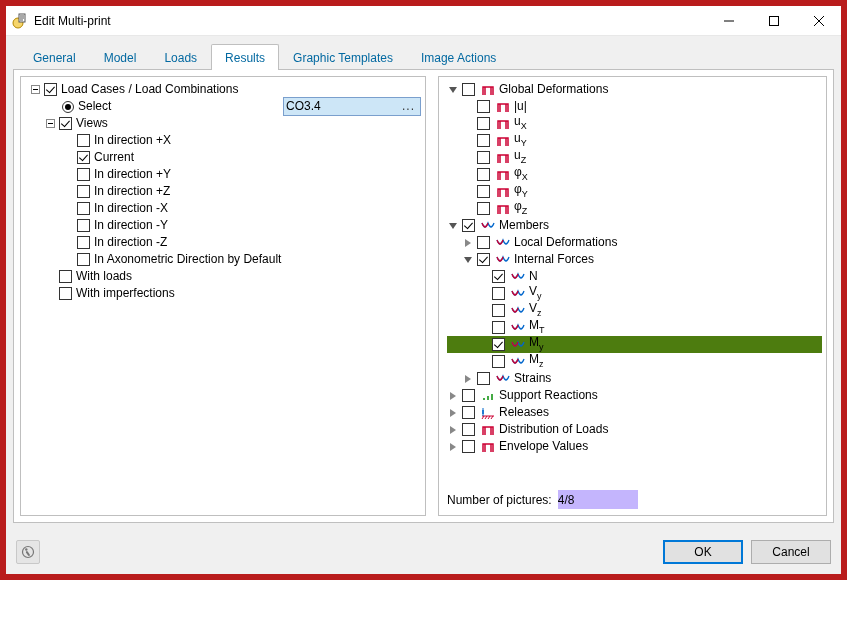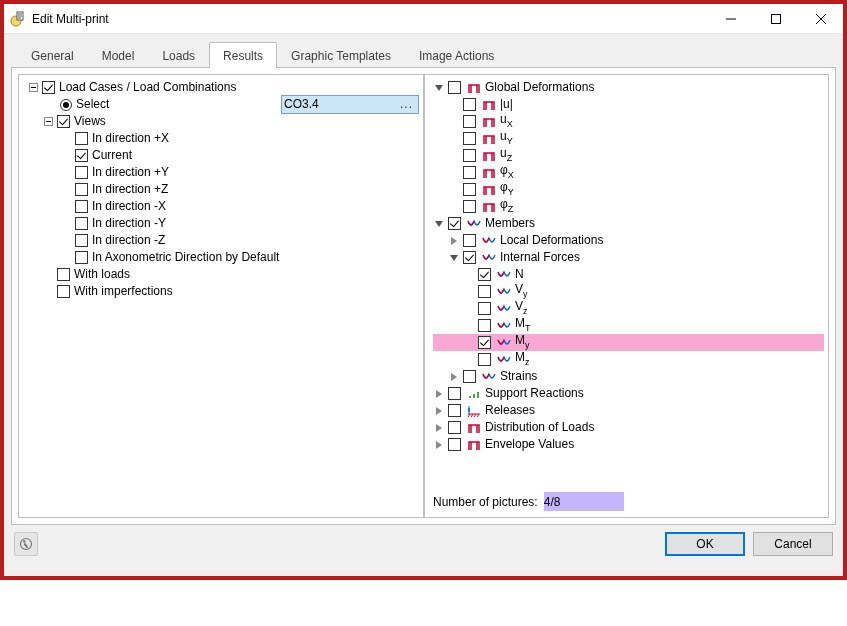--- a/index.html
+++ b/index.html
@@ -1,29 +1,29 @@
 <!DOCTYPE html>
 <html><head>
 <meta charset="utf-8">
 <style>
   * { box-sizing: border-box; }
   html, body { margin:0; padding:0; font-family: "Segoe UI", Tahoma, sans-serif; font-size:12px; color:#000; background:#fff; }
-  .window { width:847px; height:580px; border:4px solid #b91c1c; background:#fff; display:flex; flex-direction:column; }
+  .window { width:847px; height:580px; border:6px solid #b91c1c; background:#fff; display:flex; flex-direction:column; }
   .titlebar { height:30px; display:flex; align-items:center; padding:0 0 0 6px; background:#fff; border-bottom:1px solid #e8e8e8; }
   .titlebar .icon { width:16px; height:16px; margin-right:6px; }
   .titlebar .title { flex:1; font-size:12px; }
   .winbtns { display:flex; height:100%; }
   .winbtn { width:45px; display:flex; align-items:center; justify-content:center; }
   .winbtn svg { display:block; }
   .client { flex:1; background:#f0f0f0; padding:7px; display:flex; flex-direction:column; }
   .tabs-wrap { display:flex; flex-direction:column; flex:1; }
   .tabstrip { display:flex; padding-left:6px; position:relative; top:1px; }
-  .tab { padding:6px 13px 5px; border:1px solid transparent; border-bottom:none; color:#404040; }
+  .tab { padding:6px 13px 5px; border:1px solid transparent; border-bottom:none; color:#0369a1; }
   .tab.active { background:#fff; border-color:#bfbfbf; border-radius:2px 2px 0 0; position:relative; z-index:2; }
-  .tabpage { flex:1; background:#fff; border:1px solid #bfbfbf; padding:6px; display:flex; gap:0; overflow:hidden; }
+  .tabpage { flex:1; background:#fff; border:1px solid #bfbfbf; padding:6px; display:flex; gap:12px; overflow:hidden; }
   .panel { border:1px solid #bfbfbf; }
   .left-panel { width:406px; display:flex; flex-direction:column; }
   .right-panel { flex:1; display:flex; flex-direction:column; }
   .tree { padding:4px 4px 4px 8px; line-height:17px; font-size:12px; }
   .row { display:flex; align-items:center; white-space:nowrap; height:17px; }
   .indent { display:inline-block; height:1px; }
   .exp { width:12px; height:12px; margin-right:3px; display:inline-flex; align-items:center; justify-content:center; }
   .box { width:9px; height:9px; border:1px solid #888; position:relative; }
   .box.minus::after { content:""; position:absolute; left:1px; right:1px; top:3px; height:1px; background:#000; }
   .chk { width:13px; height:13px; border:1px solid #333; margin-right:4px; background:#fff; display:inline-flex; align-items:center; justify-content:center; }
@@ -31,24 +31,24 @@
   .radio { width:12px; height:12px; border:1px solid #333; border-radius:50%; margin-right:4px; display:inline-flex; align-items:center; justify-content:center; }
   .radio.sel::after{content:"";width:6px;height:6px;border-radius:50%;background:#000;}
   .picker { margin-left:auto; height:19px; border:1px solid #7a9fcd; background:#cde6f7; display:flex; align-items:center; padding:0 2px; width:138px; }
   .picker span.val { flex:1; }
   .picker .dots { color:#333; letter-spacing:1px; padding:0 3px; }
   .arrow-e { width:12px; height:12px; margin-right:3px; display:inline-flex; align-items:center; justify-content:center; }
   .tri-d { width:0;height:0;border-left:4px solid transparent;border-right:4px solid transparent;border-top:6px solid #555; }
   .tri-r { width:0;height:0;border-top:4px solid transparent;border-bottom:4px solid transparent;border-left:6px solid #888; }
   .ico { width:16px; height:16px; margin:0 3px 0 1px; display:inline-flex; align-items:center; justify-content:center; }
   .label-txt { }
-  .row.sel { background:#f9a8d4; }
+  .row.sel { background:#4d7c0f; }
   .footer-row { display:flex; align-items:center; padding:4px 6px 6px 8px; gap:6px; }
   .num-box { background:#c4b5fd; padding:2px 0; width:80px; height:19px; display:flex; align-items:center; }
-  .bottombar { height:44px; display:flex; padding:0 10px; background:#f0f0f0; }
+  .bottombar { height:44px; display:flex; align-items:center; padding:0 10px; background:#f0f0f0; }
   .helpbtn { width:24px; height:24px; background:#e5e5e5; border:1px solid #c8c8c8; display:flex; align-items:center; justify-content:center; border-radius:2px; }
   .btn { width:80px; height:24px; border:1px solid #adadad; background:#e1e1e1; display:flex; align-items:center; justify-content:center; margin-left:8px; }
   .btn.primary { border:1px solid #0078d7; box-shadow: inset 0 0 0 1px #0078d7; }
   .spacer-flex{flex:1;}
   .right-tree{flex:1;overflow:hidden;}
   sub.s{font-size:9px;vertical-align:sub;position:relative;top:1px;}
 </style>
 </head>
 <body>
 

